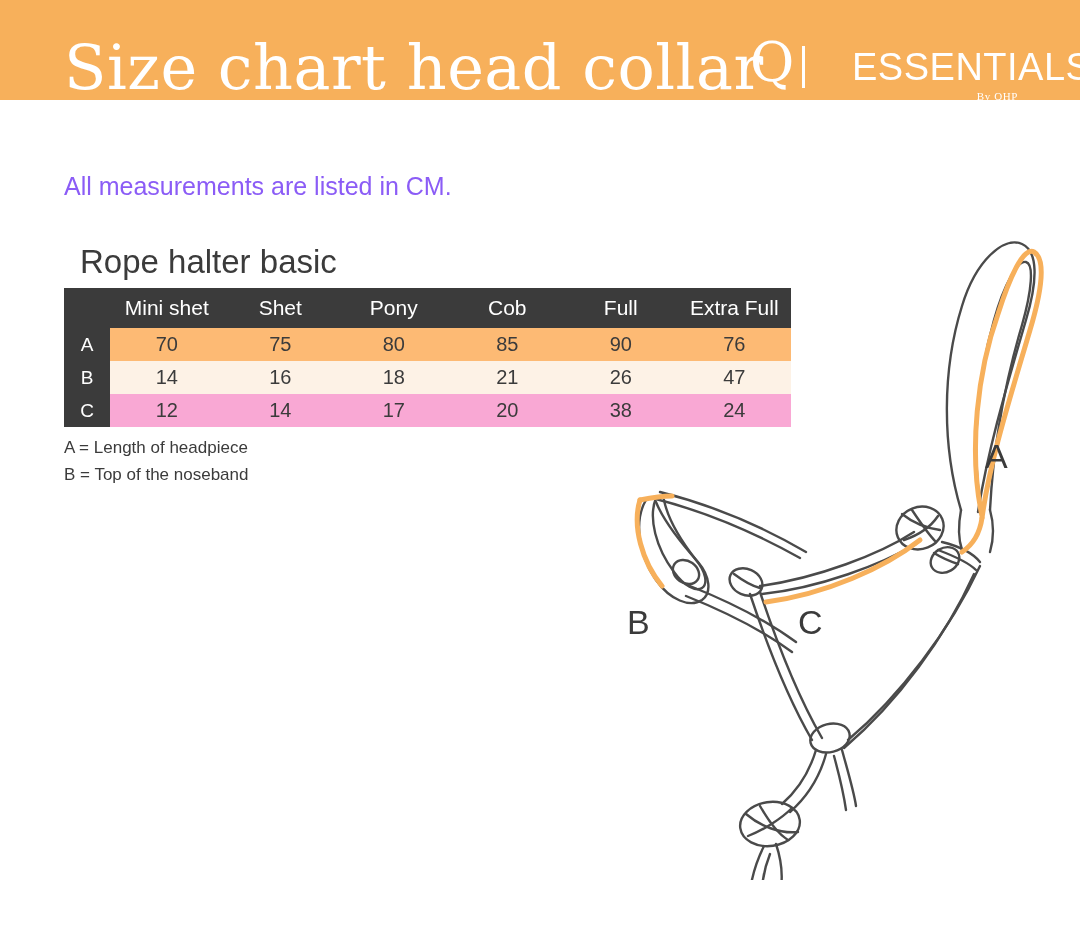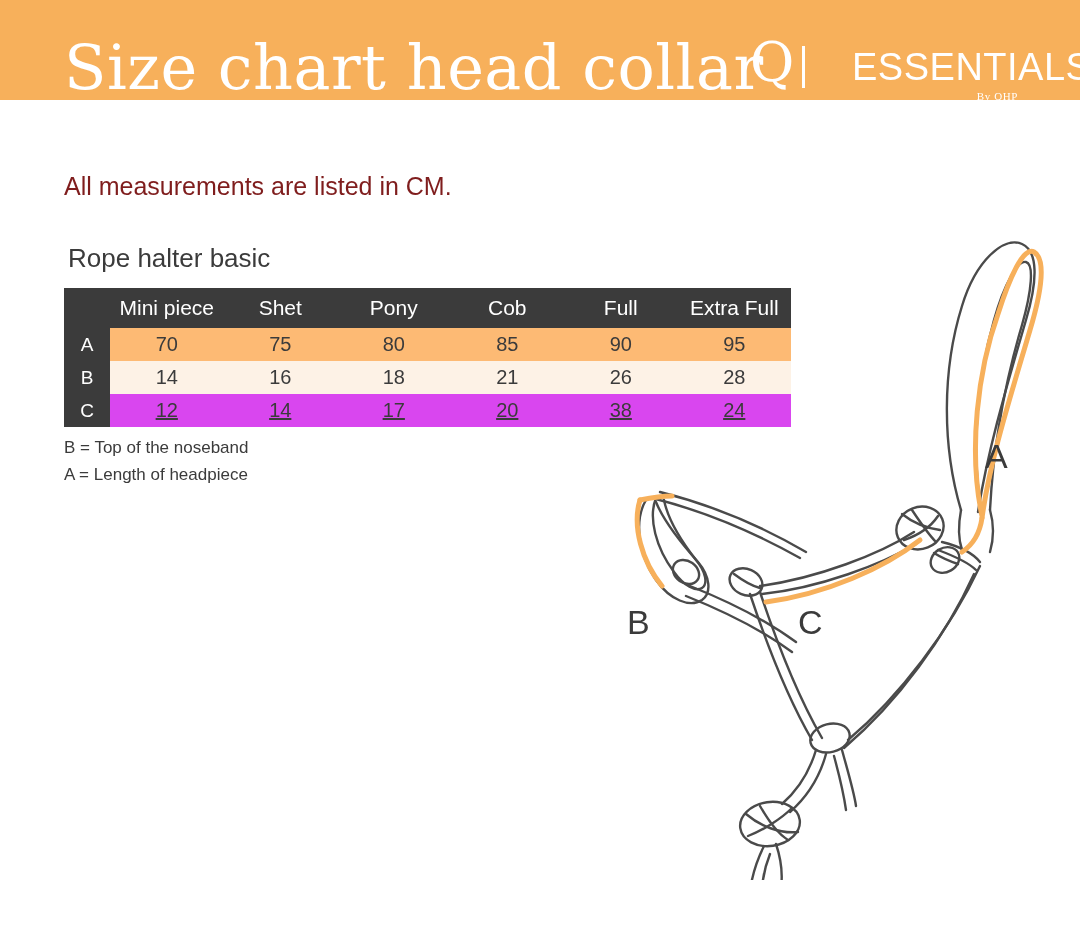--- a/index.html
+++ b/index.html
@@ -79,27 +79,27 @@
     color: #ffffff;
     font-family: Liberation Serif, serif;
   }
 
   
   .intro {
     position: absolute;
     left: 64px;
     top: 172px;
     font-size: 25px;
-    color: #7f1d1d;
+    color: #8b5cf6;
   }
   .section-title {
     position: absolute;
-    left: 68px;
+    left: 80px;
     top: 243px;
-    font-size: 26px;
+    font-size: 33px;
     color: #3b3b3b;
   }
 
   
   .table-wrap {
     position: absolute;
     left: 64px;
     top: 288px;
     width: 727px;
   }
@@ -126,21 +126,21 @@
     width: 46px;
   }
   table.size-table tbody th.rowlabel {
     background: #3b3b3b;
     color: #ffffff;
     width: 46px;
     font-size: 19px;
   }
   table.size-table tbody tr.row-a td { background: #fdba74; }
   table.size-table tbody tr.row-b td { background: #fdf2e6; }
-  table.size-table tbody tr.row-c td { background: #d946ef; text-decoration: underline; }
+  table.size-table tbody tr.row-c td { background: #f9a8d4; }
 
   .legend {
     position: absolute;
     left: 64px;
     top: 434px;
     font-size: 17px;
     line-height: 27px;
     color: #3b3b3b;
   }
 
@@ -177,63 +177,63 @@
 </div>
 
 <div class="intro">All measurements are listed in CM.</div>
 <div class="section-title">Rope halter basic</div>
 
 <div class="table-wrap">
   <table class="size-table">
     <thead>
       <tr>
         <th class="corner"></th>
-        <th>Mini piece</th>
+        <th>Mini shet</th>
         <th>Shet</th>
         <th>Pony</th>
         <th>Cob</th>
         <th>Full</th>
         <th>Extra Full</th>
       </tr>
     </thead>
     <tbody>
       <tr class="row-a">
         <th class="rowlabel">A</th>
         <td>70</td>
         <td>75</td>
         <td>80</td>
         <td>85</td>
         <td>90</td>
-        <td>95</td>
+        <td>76</td>
       </tr>
       <tr class="row-b">
         <th class="rowlabel">B</th>
         <td>14</td>
         <td>16</td>
         <td>18</td>
         <td>21</td>
         <td>26</td>
-        <td>28</td>
+        <td>47</td>
       </tr>
       <tr class="row-c">
         <th class="rowlabel">C</th>
         <td>12</td>
         <td>14</td>
         <td>17</td>
         <td>20</td>
         <td>38</td>
         <td>24</td>
       </tr>
     </tbody>
   </table>
 </div>
 
 <div class="legend">
+  <div>A = Length of headpiece</div>
   <div>B = Top of the noseband</div>
-  <div>A = Length of headpiece</div>
 </div>
 
 <div class="illustration">
   <svg width="470" height="670" viewBox="0 0 470 670">
     <g fill="none" stroke="#4a4a4a" stroke-width="2.4" stroke-linecap="round" stroke-linejoin="round">
 
       <path d="M371 300 C 352 236, 352 160, 372 96 C 386 50, 414 26, 432 34 C 448 41, 448 70, 436 110 C 418 172, 398 238, 388 302"></path>
       <path d="M392 305 C 380 240, 388 166, 404 110 C 414 74, 428 50, 436 52 C 444 54, 442 80, 432 115 C 414 176, 403 242, 400 300"></path>
 
       <path d="M371 300 C 368 316, 368 328, 372 340"></path>

